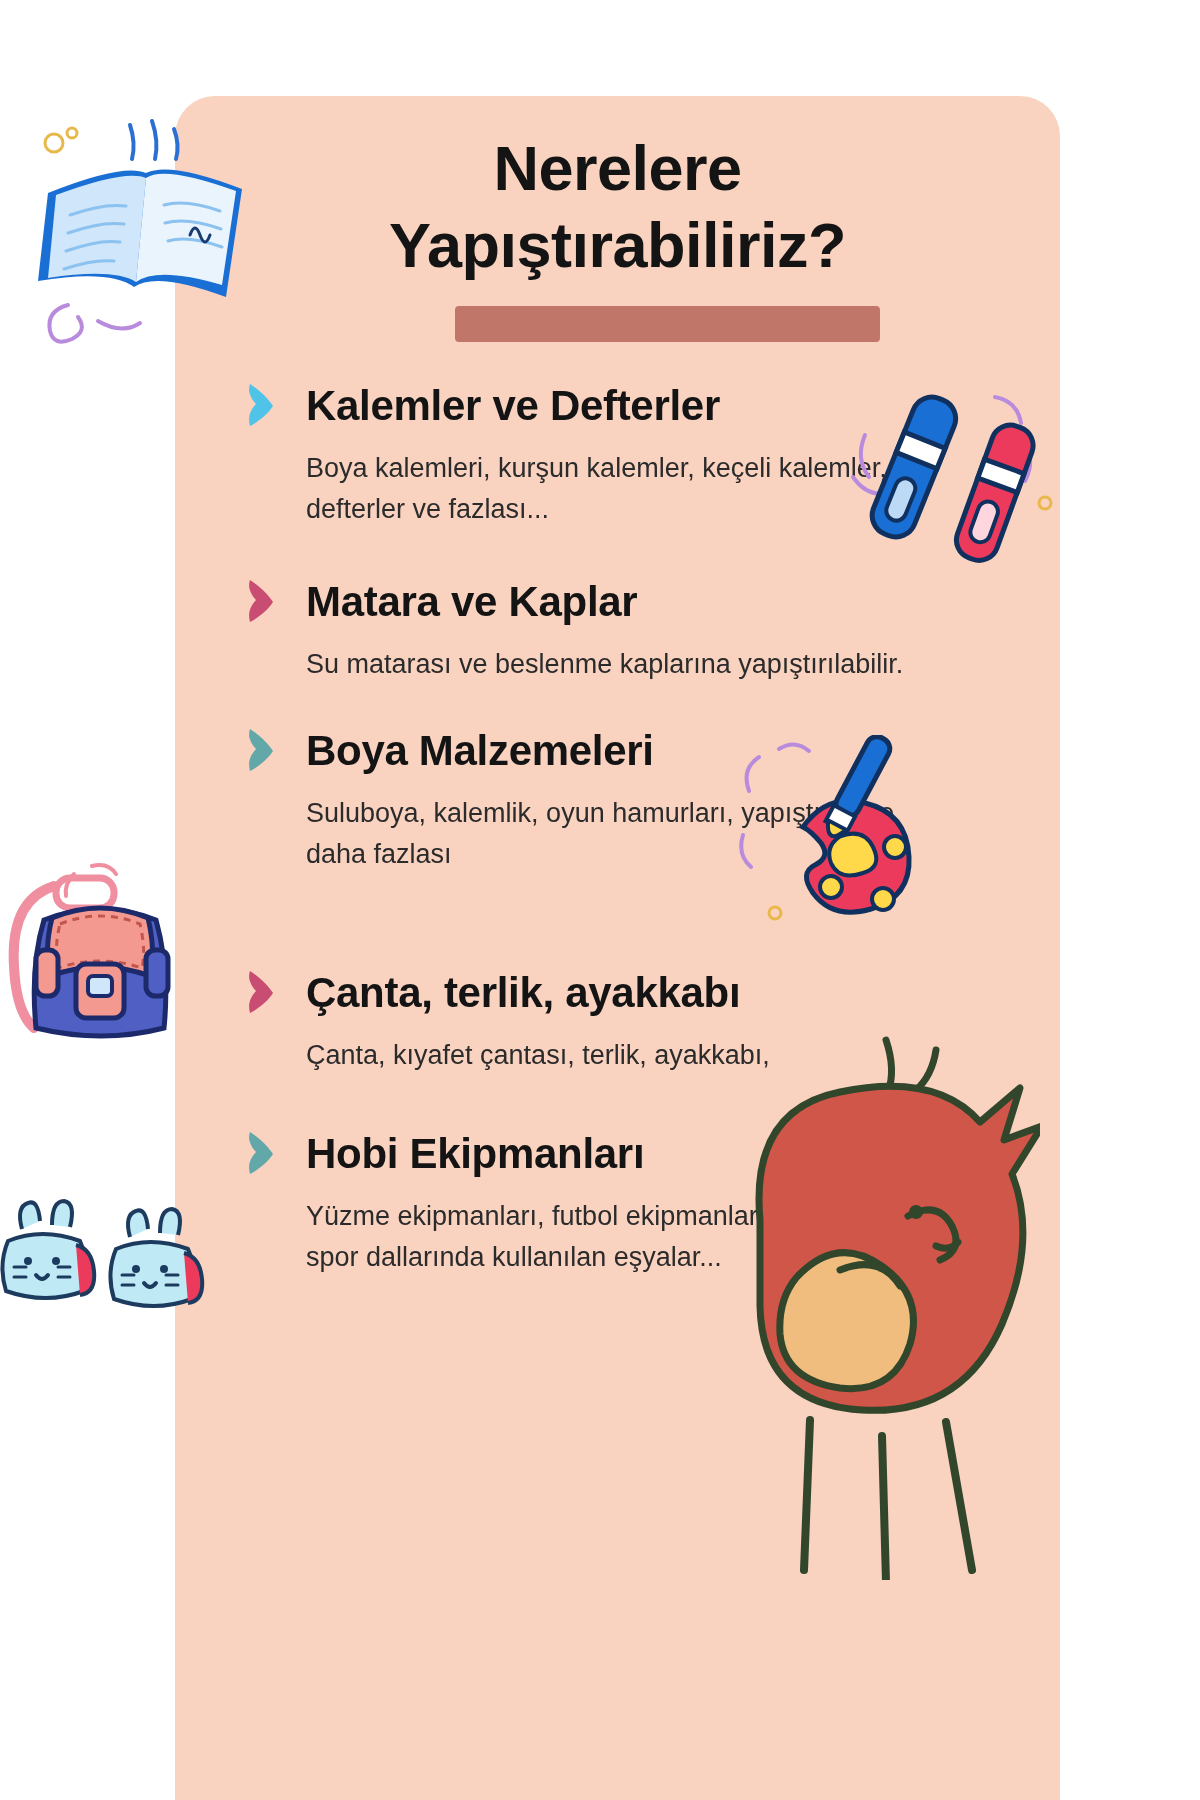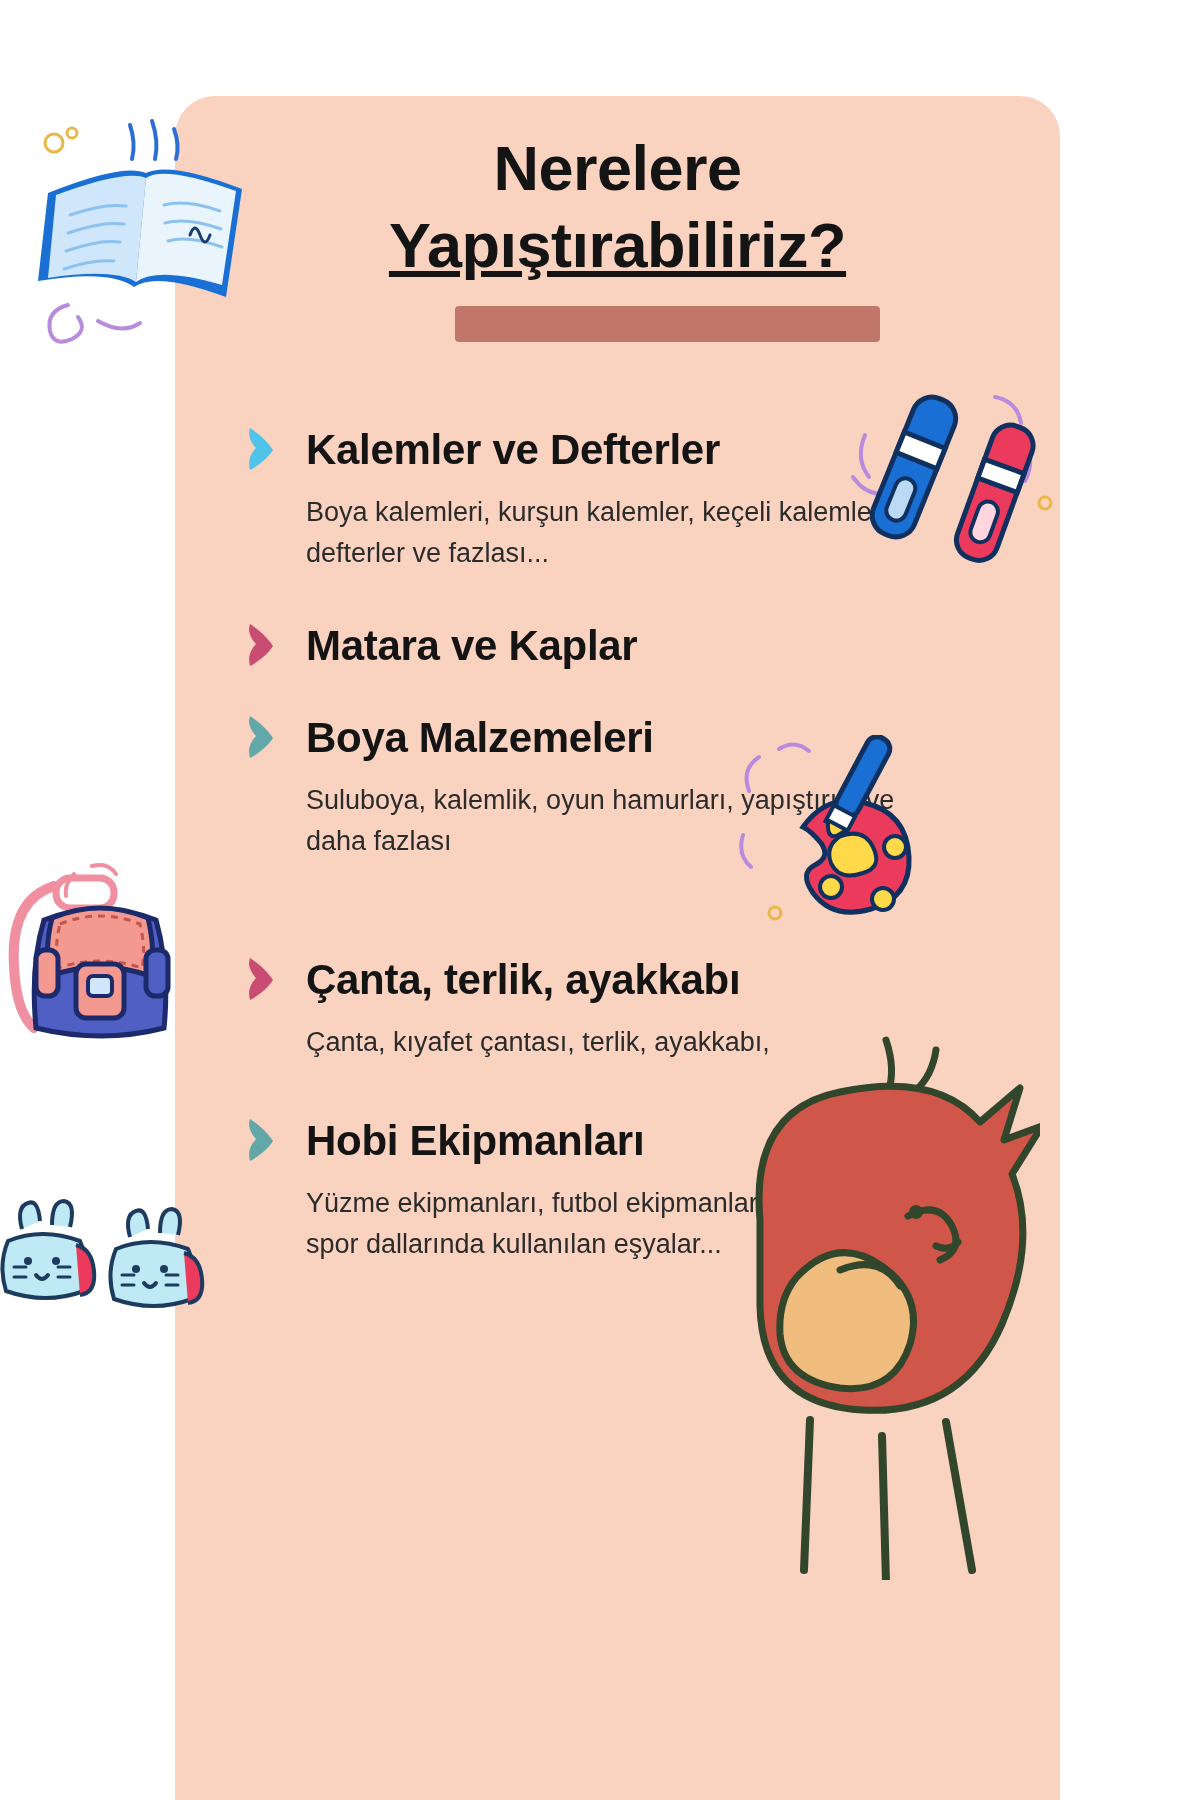--- a/index.html
+++ b/index.html
@@ -41,21 +41,21 @@
   }
   .title-line {
     font-size: 63px;
     font-weight: bold;
     color: #141414;
     letter-spacing: -0.5px;
     line-height: 1.28;
     position: relative;
     display: block;
   }
-  .title-line.second { margin-top: -4px; text-decoration: underline; }
+  .title-line.second { margin-top: -4px; }
 
   .title-underline {
     position: absolute;
     left: 455px;
     top: 306px;
     width: 425px;
     height: 36px;
     background: #c0776a;
     border-radius: 4px;
     z-index: 4;
@@ -97,21 +97,21 @@
   .item-desc {
     margin-left: 66px;
     margin-top: 16px;
     font-size: 27px;
     color: #2b2b2b;
     line-height: 1.52;
     max-width: 600px;
   }
 
   
-  .item.i0 { margin-bottom: 46px; margin-top: 44px; }
+  .item.i0 { margin-bottom: 46px; }
   .item.i1 { margin-bottom: 40px; }
   .item.i2 { margin-bottom: 92px; }
   .item.i3 { margin-bottom: 52px; }
   .item.i4 { margin-bottom: 15px; }
 
   
   .art { position: absolute; z-index: 8; pointer-events: none; }
 
   .art-book   { left: 10px;  top: 105px;  width: 265px; height: 250px; z-index: 9; }
   .art-pens   { left: 845px; top: 385px;  width: 220px; height: 200px; z-index: 9; }
@@ -146,20 +146,21 @@
       <div class="item-desc">Boya kalemleri, kurşun kalemler, keçeli kalemler, defterler ve fazlası...</div>
     </div>
 
     <div class="item i1">
       <div class="item-head">
         <svg class="chev" viewBox="0 0 44 52">
           <path d="M10 4 C8 10 9 16 16 24 C9 32 8 38 10 46 C18 42 28 34 33 26 C28 18 18 9 10 4 Z" fill="#c94d72"></path>
         </svg>
         <div class="item-title">Matara ve Kaplar</div>
       </div>
+      <div class="item-desc">Su matarası ve beslenme kaplarına yapıştırılabilir.</div>
     </div>
 
     <div class="item i2">
       <div class="item-head">
         <svg class="chev" viewBox="0 0 44 52">
           <path d="M10 4 C8 10 9 16 16 24 C9 32 8 38 10 46 C18 42 28 34 33 26 C28 18 18 9 10 4 Z" fill="#63a8a8"></path>
         </svg>
         <div class="item-title">Boya Malzemeleri</div>
       </div>
       <div class="item-desc">Suluboya, kalemlik, oyun hamurları, yapıştırıcı ve daha fazlası</div>

